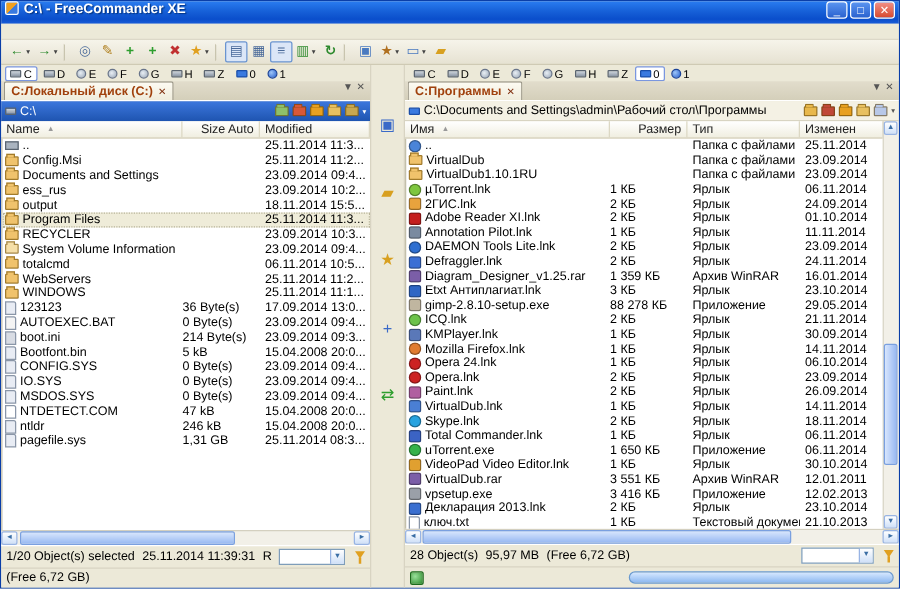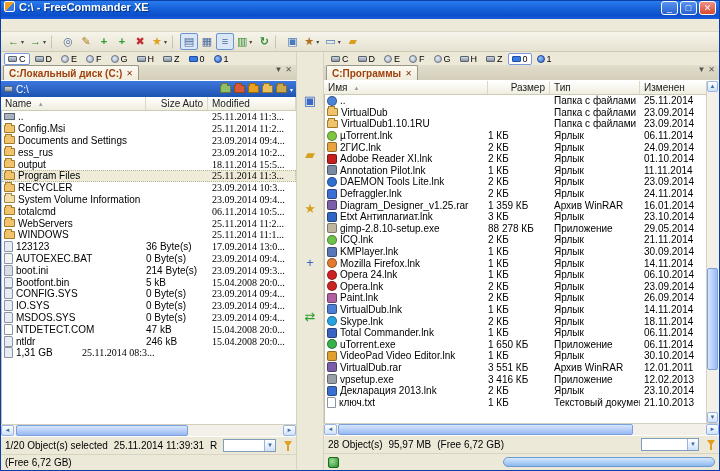--- a/index.html
+++ b/index.html
@@ -75,21 +75,21 @@
   .shape-folder { border-radius:1px; position:relative; border-color:rgba(110,75,0,.6); height:8px; }
   .shape-folder::before { content:""; position:absolute; top:-3px; left:0; width:5px; height:2px; background:inherit; border:1px solid rgba(110,75,0,.6); border-bottom:none; }
   .shape-page { width:9px; height:11px; background:#fff; border:1px solid #8a96a8; border-radius:0 2px 0 0; }
   .shape-circle { width:10px; height:10px; border-radius:50%; }
   .shape-square { width:10px; height:10px; border-radius:2px; }
   .shape-drive { height:7px; background:linear-gradient(180deg,#cfd6de,#8a95a4); border-color:#5a6470; }
 
   .c-name { flex:1; overflow:hidden; text-overflow:clip; padding-right:2px; }
   .c-size { width:62px; text-align:left; padding-right:8px; flex:0 0 auto; }
   .c-type { width:90px; padding-left:4px; flex:0 0 auto; overflow:hidden; }
-  .c-mod { width:88px; padding-left:4px; flex:0 0 auto; overflow:hidden;font-family:Liberation Serif, serif; }
+  .c-mod { width:88px; padding-left:4px; flex:0 0 auto; overflow:hidden; }
   .c-date { width:66px; padding-left:4px; flex:0 0 auto; overflow:hidden; }
 
   .pane.left .list { --rh:11.8px; }
   .rlist { --rh:11.6px; }
 
   
   .h-name { flex:1; }
   .h-size { width:62px; justify-content:flex-end; }
   .h-type { width:90px; }
   .h-mod { width:88px; }
@@ -412,20 +412,21 @@
             <span class="c-mod">15.04.2008 20:0...</span>
           </div>
           <div class="row">
             <span class="fi shape-page" style="background: rgb(232, 236, 244);"></span>
             <span class="c-name">ntldr</span>
             <span class="c-size">246 kB</span>
             <span class="c-mod">15.04.2008 20:0...</span>
           </div>
           <div class="row">
             <span class="fi shape-page" style="background: rgb(232, 236, 244);"></span>
+            <span class="c-name">pagefile.sys</span>
             <span class="c-size">1,31 GB</span>
             <span class="c-mod">25.11.2014 08:3...</span>
           </div>
         </div>
       <div class="sb-h">
         <div class="sb-btn">◄</div>
         <div class="sb-track">
             <div class="sb-thumb" style="left:2px;width:64%;"></div>
           </div>
         <div class="sb-btn">►</div>
@@ -505,20 +506,33 @@
         </div>
       <div class="tabbar">
         <div class="tab">
           <span>C:Программы</span>
           <span class="tclose">✕</span>
         </div>
         <div class="tab-ctrls">
           <span>▼</span>
           <span>✕</span>
         </div>
+      </div>
+      <div class="pathbar normal">
+        <span class="di fc"></span>
+        <span class="path-text">C:\Documents and Settings\admin\Рабочий стол\Программы</span>
+        <span class="path-icons">
+
+        <span class="pf" style="background: rgb(232, 184, 76);"></span>
+            <span class="pf" style="background: rgb(192, 72, 56);"></span>
+            <span class="pf" style="background: rgb(232, 160, 32);"></span>
+            <span class="pf" style="background: rgb(232, 192, 96);"></span>
+            <span class="pf" style="background: rgb(184, 200, 232);"></span>
+          </span>
+        <span class="path-dd" style="color:#555">▾</span>
       </div>
       <div class="rowwrap">
         <div class="rcontent">
           <div class="hdr">
             <div class="hcell h-name">
               <span>Имя</span>
                 <span class="sortarrow">▲</span>
             </div>
             <div class="hcell h-size">Размер</div>
             <div class="hcell h-type">Тип</div>

